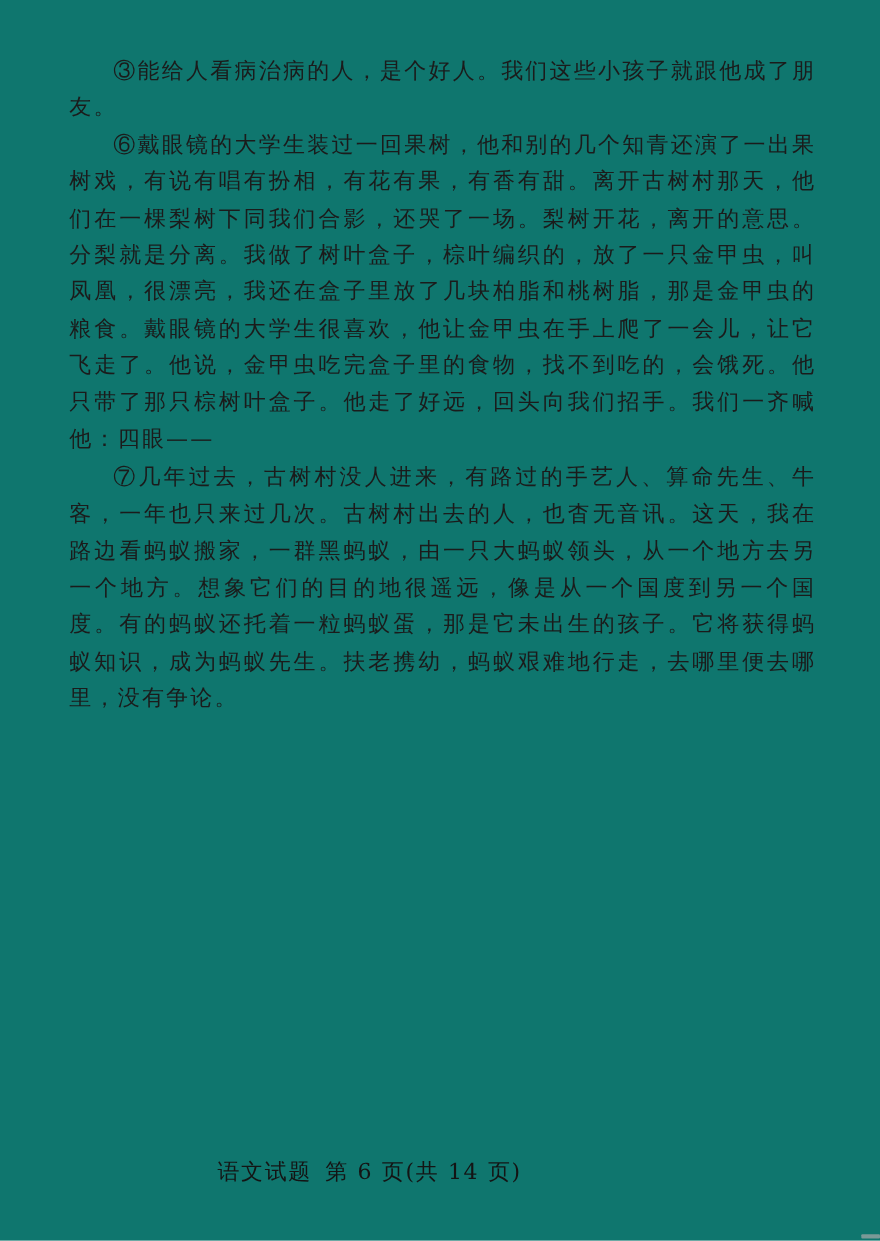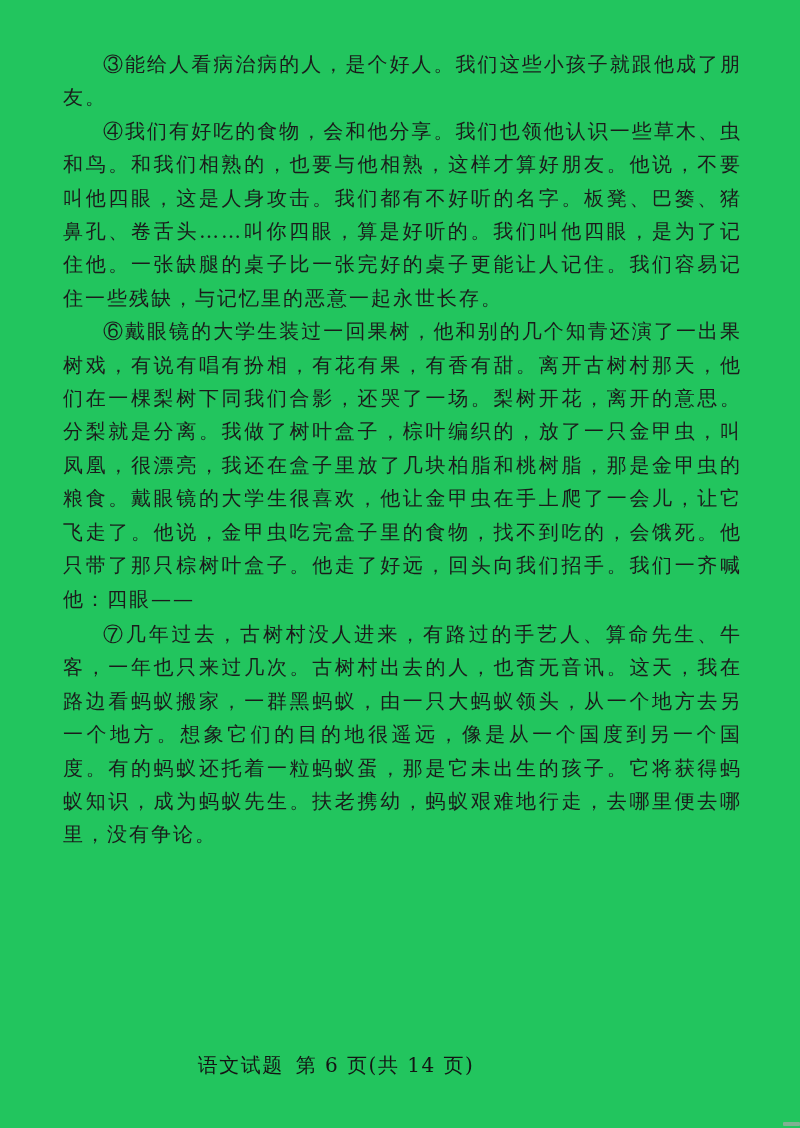--- a/index.html
+++ b/index.html
@@ -11,21 +11,21 @@
     width: 800px;
     height: 1128px;
     font-family: "DejaVu Serif", "Liberation Serif", serif;
     color: #1b1b1b;
     position: relative;
     overflow: hidden;
   }
   .page {
     position: absolute;
     inset: 0;
-    background: #22c55e;
+    background: #0f766e;
   }
   .passage {
     position: absolute;
     top: 48px;
     left: 63px;
     width: 679px;
   }
   .passage p {
     margin: 0;
     font-size: 20px;
@@ -58,21 +58,20 @@
     border-radius: 1px;
   }
 </style>
 </head>
 <body>
 
 <div class="page">
 
   <div class="passage">
     <p>③能给人看病治病的人，是个好人。我们这些小孩子就跟他成了朋友。</p>
-    <p>④我们有好吃的食物，会和他分享。我们也领他认识一些草木、虫和鸟。和我们相熟的，也要与他相熟，这样才算好朋友。他说，不要叫他四眼，这是人身攻击。我们都有不好听的名字。板凳、巴篓、猪鼻孔、卷舌头……叫你四眼，算是好听的。我们叫他四眼，是为了记住他。一张缺腿的桌子比一张完好的桌子更能让人记住。我们容易记住一些残缺，与记忆里的恶意一起永世长存。</p>
     <p>⑥戴眼镜的大学生装过一回果树，他和别的几个知青还演了一出果树戏，有说有唱有扮相，有花有果，有香有甜。离开古树村那天，他们在一棵梨树下同我们合影，还哭了一场。梨树开花，离开的意思。分梨就是分离。我做了树叶盒子，棕叶编织的，放了一只金甲虫，叫凤凰，很漂亮，我还在盒子里放了几块柏脂和桃树脂，那是金甲虫的粮食。戴眼镜的大学生很喜欢，他让金甲虫在手上爬了一会儿，让它飞走了。他说，金甲虫吃完盒子里的食物，找不到吃的，会饿死。他只带了那只棕树叶盒子。他走了好远，回头向我们招手。我们一齐喊他：四眼——</p>
     <p class="sp">⑦几年过去，古树村没人进来，有路过的手艺人、算命先生、牛客，一年也只来过几次。古树村出去的人，也杳无音讯。这天，我在路边看蚂蚁搬家，一群黑蚂蚁，由一只大蚂蚁领头，从一个地方去另一个地方。想象它们的目的地很遥远，像是从一个国度到另一个国度。有的蚂蚁还托着一粒蚂蚁蛋，那是它未出生的孩子。它将获得蚂蚁知识，成为蚂蚁先生。扶老携幼，蚂蚁艰难地行走，去哪里便去哪里，没有争论。</p>
 
   </div>
 
   <div class="page-footer">
     <span class="doc-label">语文试题</span><span>第 6 页(共 14 页)</span>
   </div>
 
   <div class="corner-artifact"></div>

